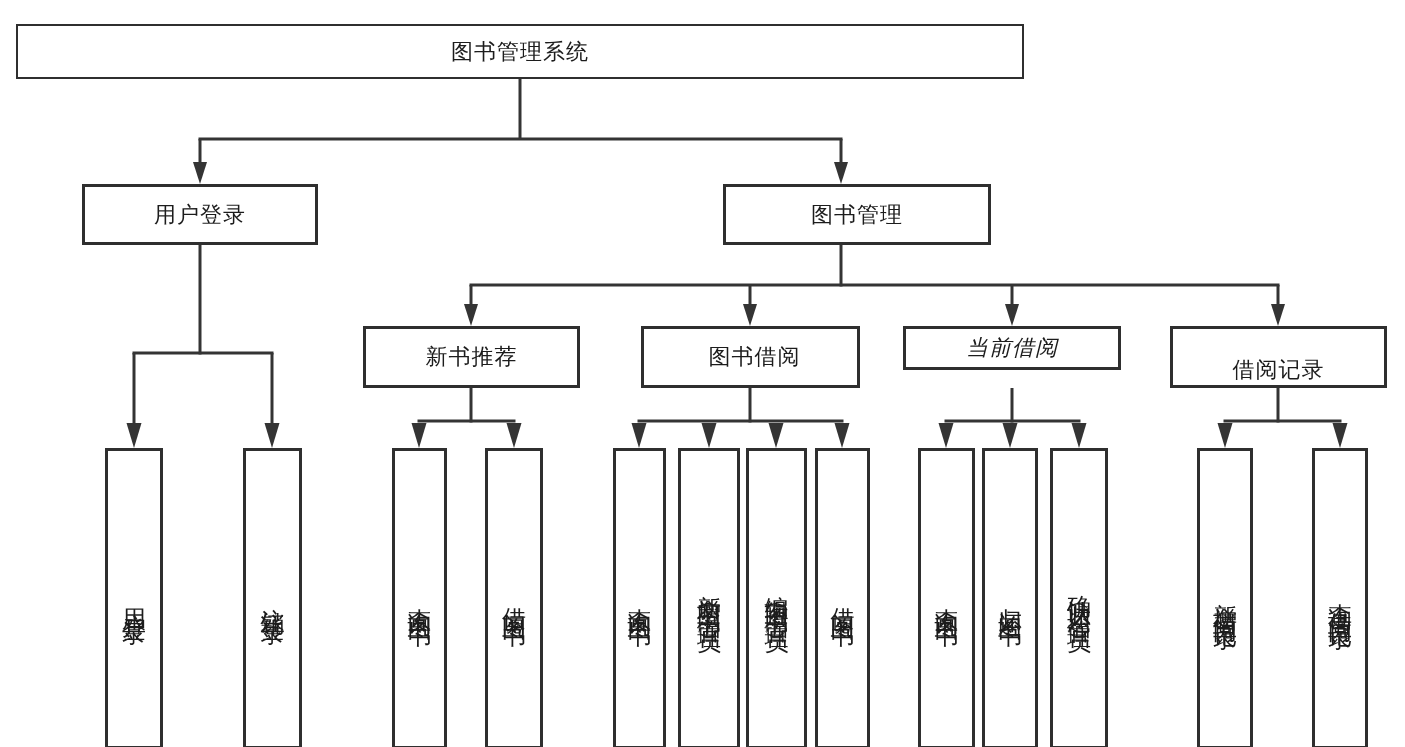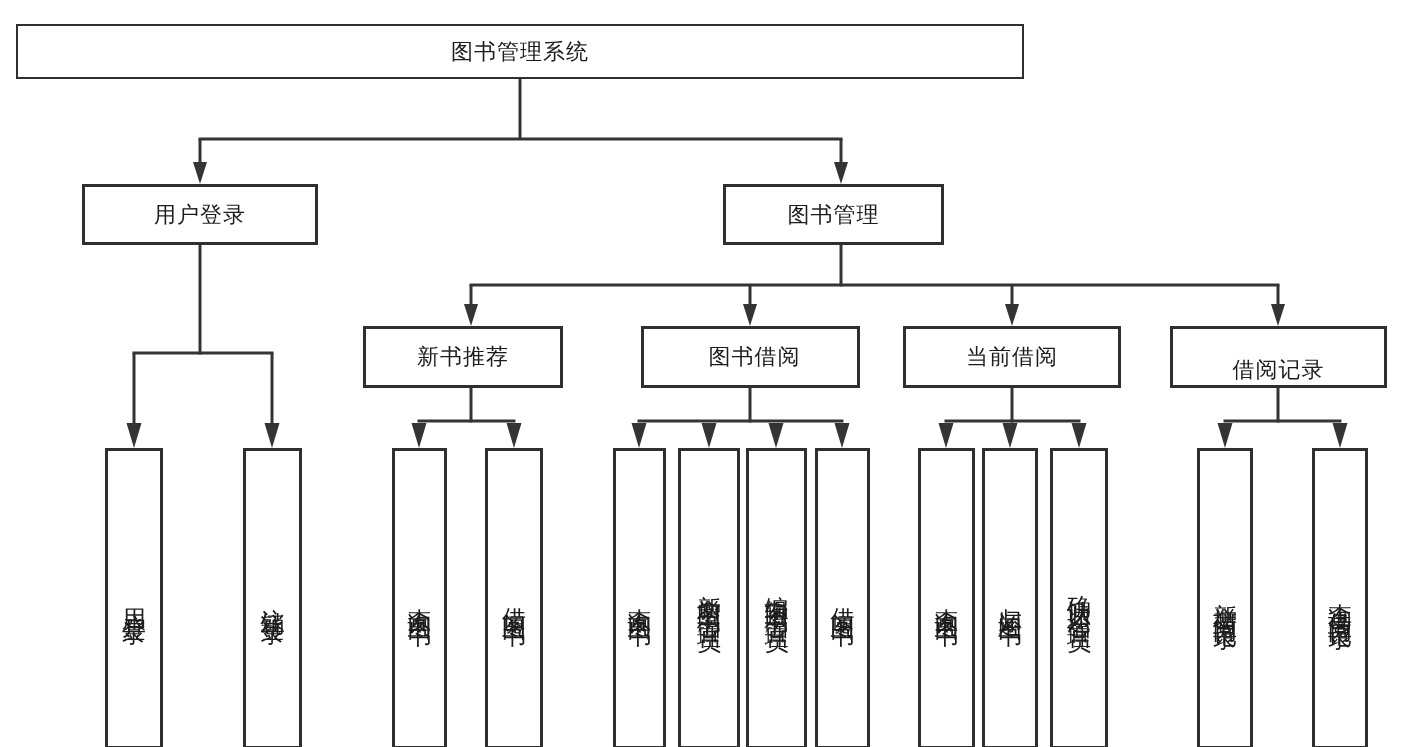--- a/index.html
+++ b/index.html
@@ -139,31 +139,31 @@
     </g>
   </svg>
 
   <div class="node root" style="left:16px; top:12px; width:1008px; height:55px;">
     <span class="hlabel">图书管理系统</span>
   </div>
 
   <div class="node" style="left:82px; top:172px; width:236px; height:61px;">
     <span class="hlabel">用户登录</span>
   </div>
-  <div class="node" style="left:723px; top:172px; width:221px; height:61px;">
+  <div class="node" style="left:723px; top:172px; width:268px; height:61px;">
     <span class="hlabel">图书管理</span>
   </div>
 
-  <div class="node" style="left:363px; top:314px; width:200px; height:62px;">
+  <div class="node" style="left:363px; top:314px; width:217px; height:62px;">
     <span class="hlabel">新书推荐</span>
   </div>
   <div class="node" style="left:641px; top:314px; width:219px; height:62px;padding-left:8px;">
     <span class="hlabel">图书借阅</span>
   </div>
-  <div class="node" style="left:903px; top:314px; width:218px; height:62px;">
+  <div class="node" style="left:903px; top:314px; width:218px; height:44px;font-style:italic;">
     <span class="hlabel">当前借阅</span>
   </div>
   <div class="node" style="left:1170px; top:314px; width:217px; height:62px;align-items:flex-end;">
     <span class="hlabel">借阅记录</span>
   </div>
 
   <div class="leaf" style="left:105px; width:58px;">
     <span class="vlabel">用户登录</span>
   </div>
   <div class="leaf" style="left:243px; width:59px;">

